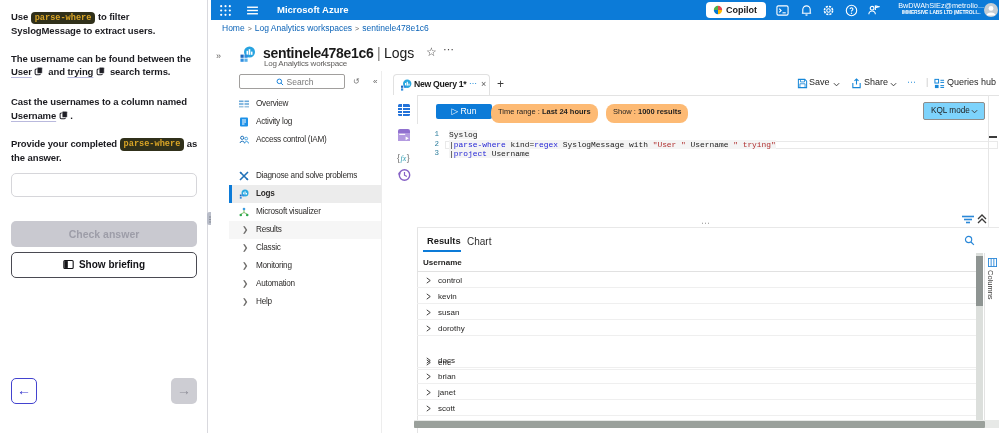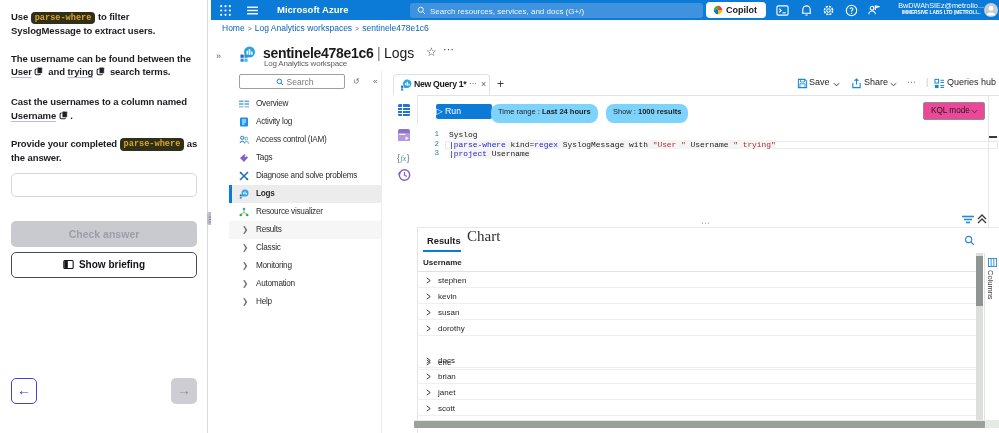--- a/index.html
+++ b/index.html
@@ -94,43 +94,43 @@
 #tab1 .ticon { position:absolute; left:6px; top:3.5px; width:12px; height:12px; }
 #tab1 .tname { position:absolute; left:20px; top:4px; font-size:8.7px; letter-spacing:-0.3px; font-weight:700; color:#1b1b1b; white-space:nowrap; }
 #tab1 .tdots { position:absolute; left:75px; top:4px; color:#1787d8; font-size:8px; }
 #tab1 .tx { position:absolute; left:87px; top:4px; color:#5b5b5b; font-size:9px; }
 #plus { position:absolute; left:104px; top:6px; color:#3b3b3b; font-size:12px; }
 .cmditem { position:absolute; top:6px; font-size:9px; color:#262626; white-space:nowrap; }
 .cmdic { position:absolute; top:7px; width:11px; height:11px; }
 
 
 #runbtn { left:225px; top:104px; width:56px; height:15px; background:#0c7bd8; border-radius:2px;
-  color:#fff; font-size:8.7px; text-align:left; line-height:15px; }
-.pill { position:absolute; top:104px; height:19px; background:#7dd3fc; border-radius:8px;
+  color:#fff; font-size:8.7px; text-align:center; line-height:15px; }
+.pill { position:absolute; top:104px; height:19px; background:#fdba74; border-radius:8px;
   font-size:7.5px; color:#1f1f1f; line-height:15px; padding:0 7px; white-space:nowrap; }
 #kqlbox { left:712px; top:102px; width:62px; height:18px; border:1px solid #8f8d8b; border-radius:2px;
-  font-size:8.2px; color:#1f1f1f; line-height:16px; padding-left:7px; background:#ec4899; }
+  font-size:8.2px; color:#1f1f1f; line-height:16px; padding-left:7px; background:#7dd3fc; }
 
 
 #editor { left:206px; top:124px; width:582px; height:103px; background:#fff; font-family:"Liberation Mono", monospace; }
 .lnum { position:absolute; left:8px; width:14px; text-align:right; font-size:7.5px; color:#2f7f9e; line-height:9.3px; }
 .cline { position:absolute; left:32px; font-size:7.9px; white-space:pre; color:#1b1b1b;
   background:#f4f4f4; line-height:9.3px; }
 .cline .k { color:#2424d6; }
 .cline .s { color:#b03030; }
 #curline { left:28px; top:17.2px; width:553px; height:8.3px; border:1px solid #e9e9e9; }
 #minimark { left:571px; top:12px; width:9px; height:2px; background:#3c3c3c; }
 #edright { left:777px; top:95px; width:1px; height:132px; background:#e6e6e6; }
 #edbottom { left:206px; top:226.5px; width:582px; height:1px; background:#e8e8e8; }
 #eddots { left:490px; top:218px; color:#8a8a8a; font-size:9px; letter-spacing:1px; }
 
 
 #restabs { left:206px; top:227px; width:582px; height:26px; }
 #resultstab { position:absolute; left:10px; top:9px; font-size:9.3px; font-weight:700; color:#1b1b1b; }
-#charttab { position:absolute; left:50px; top:1px; font-size:15px; color:#2e2e2e;font-family:Liberation Serif, serif; }
+#charttab { position:absolute; left:50px; top:9px; font-size:10px; color:#2e2e2e; }
 #resuline { position:absolute; left:6px; top:22.5px; width:38px; height:2.5px; background:#0c7bd8; }
 #tablewrap { left:206px; top:253px; width:564px; height:168px; overflow:hidden; }
 #thead { position:absolute; left:0; top:0; width:564px; height:19px; border-bottom:1px solid #e1e1e1; }
 #thead .h { position:absolute; left:6px; top:5px; font-size:8px; font-weight:700; color:#201f1e; }
 .trow { position:absolute; left:0; width:564px; height:16px; border-bottom:1px solid #efefef;
   font-size:8px; color:#201f1e; }
 .trow .c { position:absolute; left:8px; top:4.5px; width:7px; height:7px; }
 .trow .v { position:absolute; left:21px; top:4px; }
 #vsb { left:765px; top:253px; width:7px; height:168px; background:#dcdfdc; }
 #vsbthumb { position:absolute; left:0px; top:3px; width:7px; height:50px; background:#8e9492; }
@@ -196,24 +196,20 @@
           </g>
         </svg>
       <svg class="tbic" style="left:35px;" viewBox="0 0 12 12">
           <g stroke="#fff" stroke-width="1.3">
             <line x1="1" y1="3" x2="11" y2="3"></line>
             <line x1="1" y1="6" x2="11" y2="6"></line>
             <line x1="1" y1="9" x2="11" y2="9"></line>
           </g>
         </svg>
       <div class="abs" style="left:66px;top:4px;font-size:9.5px;font-weight:700;white-space:nowrap;">Microsoft Azure</div>
-      <div id="azsearch" class="abs"><svg style="width:9px;height:9px;margin:3px 4px -1px 7px;" viewBox="0 0 12 12">
-            <circle cx="5" cy="5" r="3.4" fill="none" stroke="#fff" stroke-width="1.2"></circle>
-            <line x1="7.6" y1="7.6" x2="10.6" y2="10.6" stroke="#fff" stroke-width="1.2"></line>
-          </svg>Search resources, services, and docs (G+/)</div>
       <div id="copilot" class="abs"><svg style="width:10px;height:10px;vertical-align:-2px;margin:0 3px 0 7px;" viewBox="0 0 12 12">
             <path fill="#e8484d" d="M6 1 a5 5 0 0 1 5 5 h-5 z"></path>
             <path fill="#ffb900" d="M11 6 a5 5 0 0 1 -5 5 v-5 z"></path>
             <path fill="#0078d4" d="M6 11 a5 5 0 0 1 -5 -5 h5 z"></path>
             <path fill="#50b347" d="M1 6 a5 5 0 0 1 5 -5 v5 z"></path>
           </svg>Copilot</div>
       <svg class="tbic" style="left:565px;" viewBox="0 0 14 14">
           <rect x="1" y="2" width="12" height="10" rx="1.5" fill="none" stroke="#fff" stroke-width="1.2"></rect>
           <path d="M3.5 5 5.5 7 3.5 9" fill="none" stroke="#fff" stroke-width="1.2"></path>
           <line x1="7" y1="9.5" x2="10.5" y2="9.5" stroke="#fff" stroke-width="1.2"></line>
@@ -297,27 +293,20 @@
         </div>
       <div class="navrow" style="top:60px;">
           <svg class="ic" viewBox="0 0 10 10">
             <circle cx="3.2" cy="2.8" r="1.6" fill="none" stroke="#2272b8" stroke-width="1"></circle>
             <path d="M1 8 a2.3 2.3 0 0 1 4.5 0" fill="none" stroke="#2272b8" stroke-width="1"></path>
             <circle cx="7.2" cy="3.6" r="1.4" fill="none" stroke="#4aa3e0" stroke-width="1"></circle>
             <path d="M5.6 8.5 a2 2 0 0 1 4 0" fill="none" stroke="#4aa3e0" stroke-width="1"></path>
           </svg>
           <span class="lbl">Access control (IAM)</span>
         </div>
-      <div class="navrow" style="top:78px;">
-          <svg class="ic" viewBox="0 0 10 10">
-            <path d="M5.5 1 9 4.5 5 9 1 5z" fill="#8661c5"></path>
-            <circle cx="6.6" cy="3.2" r="0.9" fill="#fff"></circle>
-          </svg>
-          <span class="lbl">Tags</span>
-        </div>
       <div class="navrow" style="top:96px;">
           <svg class="ic" viewBox="0 0 10 10">
             <path d="M1 1 L9 9 M9 1 L1 9" stroke="#2272b8" stroke-width="1.6"></path>
             <path d="M1 1 l2 .5 -1.5 1.5z M9 9 l-2 -.5 1.5 -1.5z" fill="#2272b8"></path>
           </svg>
           <span class="lbl">Diagnose and solve problems</span>
         </div>
       <div class="navrow" id="logsrow" style="top:114px;">
           <svg class="ic" viewBox="0 0 12 12">
             <circle cx="7.2" cy="4.8" r="4.2" fill="#29a8e0"></circle>
@@ -330,21 +319,21 @@
           </svg>
           <span class="lbl">Logs</span>
         </div>
       <div class="navrow" style="top:132px;">
           <svg class="ic" viewBox="0 0 10 10">
             <circle cx="5" cy="2" r="1.3" fill="#3b9ce0"></circle>
             <circle cx="1.8" cy="8" r="1.3" fill="#2fa84f"></circle>
             <circle cx="8.2" cy="8" r="1.3" fill="#2fa84f"></circle>
             <path d="M5 3 v2.5 M5 5.5 L2 7 M5 5.5 L8 7" stroke="#71b85c" stroke-width="0.9" fill="none"></path>
           </svg>
-          <span class="lbl">Resource visualizer</span>
+          <span class="lbl">Microsoft visualizer</span>
         </div>
       <div class="navrow" id="setrow" style="top:150px;">
           <span class="chev">❯</span>
           <span class="lbl2">Results</span>
         </div>
       <div class="navrow" style="top:168px;">
           <span class="chev">❯</span>
           <span class="lbl2">Classic</span>
         </div>
       <div class="navrow" style="top:186px;">
@@ -473,21 +462,21 @@
         </svg>
     </div>
     <div id="tablewrap" class="abs">
       <div id="thead">
           <span class="h">Username</span>
         </div>
       <div class="trow" style="top:19px;">
           <svg class="c" viewBox="0 0 8 8">
             <path d="M2 1 6 4 2 7" fill="none" stroke="#3b3a39" stroke-width="1.1"></path>
           </svg>
-          <span class="v">stephen</span>
+          <span class="v">control</span>
         </div>
       <div class="trow" style="top:35px;">
           <svg class="c" viewBox="0 0 8 8">
             <path d="M2 1 6 4 2 7" fill="none" stroke="#3b3a39" stroke-width="1.1"></path>
           </svg>
           <span class="v">kevin</span>
         </div>
       <div class="trow" style="top:51px;">
           <svg class="c" viewBox="0 0 8 8">
             <path d="M2 1 6 4 2 7" fill="none" stroke="#3b3a39" stroke-width="1.1"></path>

